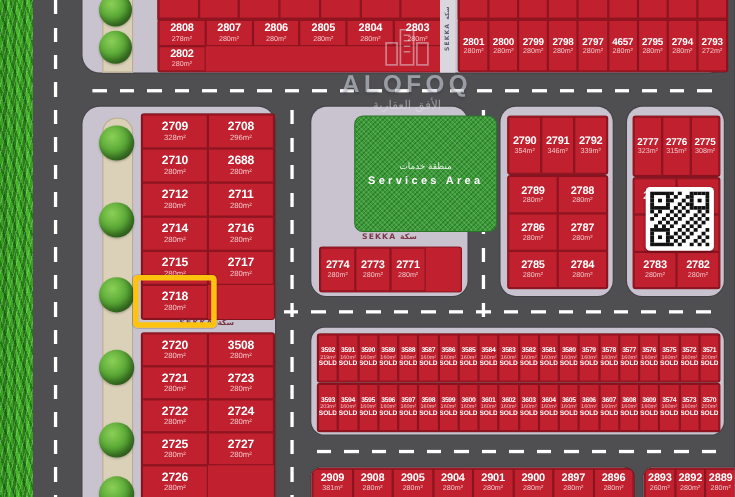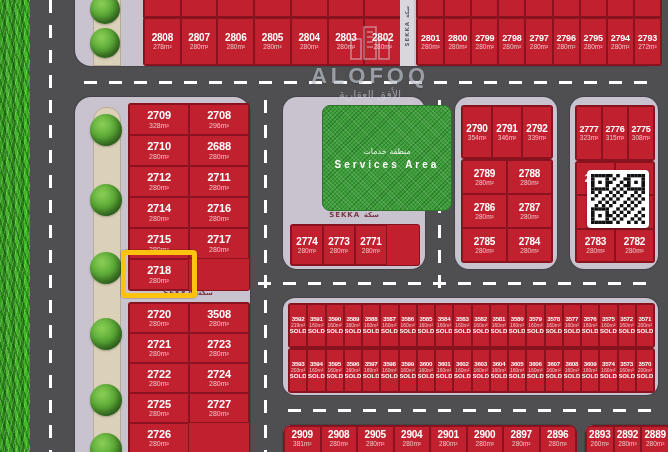--- a/index.html
+++ b/index.html
@@ -27,21 +27,21 @@
   
   .plotgrid{position:absolute;display:grid;background:#c1212f;
             border:1px solid rgba(92,10,18,.6);border-radius:3px;overflow:hidden}
   .cell{display:flex;flex-direction:column;align-items:center;justify-content:center;
         border:0.5px solid rgba(92,10,18,.55);overflow:hidden;min-width:0}
   .pn{font-weight:700;color:#fff;font-size:10px;line-height:1.12;letter-spacing:-.2px;white-space:nowrap}
   .pa{color:#f0c3c6;font-size:6.5px;line-height:1.15;white-space:nowrap}
   .ps{color:#fff;font-weight:700;font-size:6px;line-height:1.15}
 
   #g-top-cut-l{left:68px;top:0;width:257px;height:30px;grid-template-columns:repeat(7,1fr);border-radius:0}
-  #g-top-l    {left:68px;top:31px;width:257px;height:47px;grid-template-columns:repeat(7,1fr)}
+  #g-top-l    {left:68px;top:31px;width:257px;height:47px;grid-template-columns:repeat(6,1fr)}
   #g-top-cut-r{left:341px;top:0;width:244px;height:30px;grid-template-columns:repeat(9,1fr);border-radius:0}
   #g-top-r    {left:341px;top:31px;width:244px;height:47px;grid-template-columns:repeat(9,1fr)}
   #g-top-r .pn{font-size:9px}
   #g-left-upper{left:53px;top:6px;width:120px;height:186px;grid-template-columns:repeat(2,1fr)}
   #g-left-lower{left:53px;top:205px;width:120px;height:150px;grid-template-columns:repeat(2,1fr)}
   #g-left-upper .pn,#g-left-lower .pn{font-size:11px}
   #g-left-upper .pa,#g-left-lower .pa{font-size:7px}
   #g-mid   {left:7px;top:127px;width:128px;height:40px;grid-template-columns:repeat(4,1fr)}
   #g-rmid-1{left:6px;top:8px;width:90px;height:52px;grid-template-columns:repeat(3,1fr)}
   #g-rmid-2{left:6px;top:62px;width:90px;height:102px;grid-template-columns:repeat(2,1fr)}
@@ -195,21 +195,21 @@
         </div>
         <div class="cell">
           <div class="pn">2798</div>
           <div class="pa">280m²</div>
         </div>
         <div class="cell">
           <div class="pn">2797</div>
           <div class="pa">280m²</div>
         </div>
         <div class="cell">
-          <div class="pn">2796</div>
+          <div class="pn">4657</div>
           <div class="pa">280m²</div>
         </div>
         <div class="cell">
           <div class="pn">2795</div>
           <div class="pa">280m²</div>
         </div>
         <div class="cell">
           <div class="pn">2794</div>
           <div class="pa">280m²</div>
         </div>

